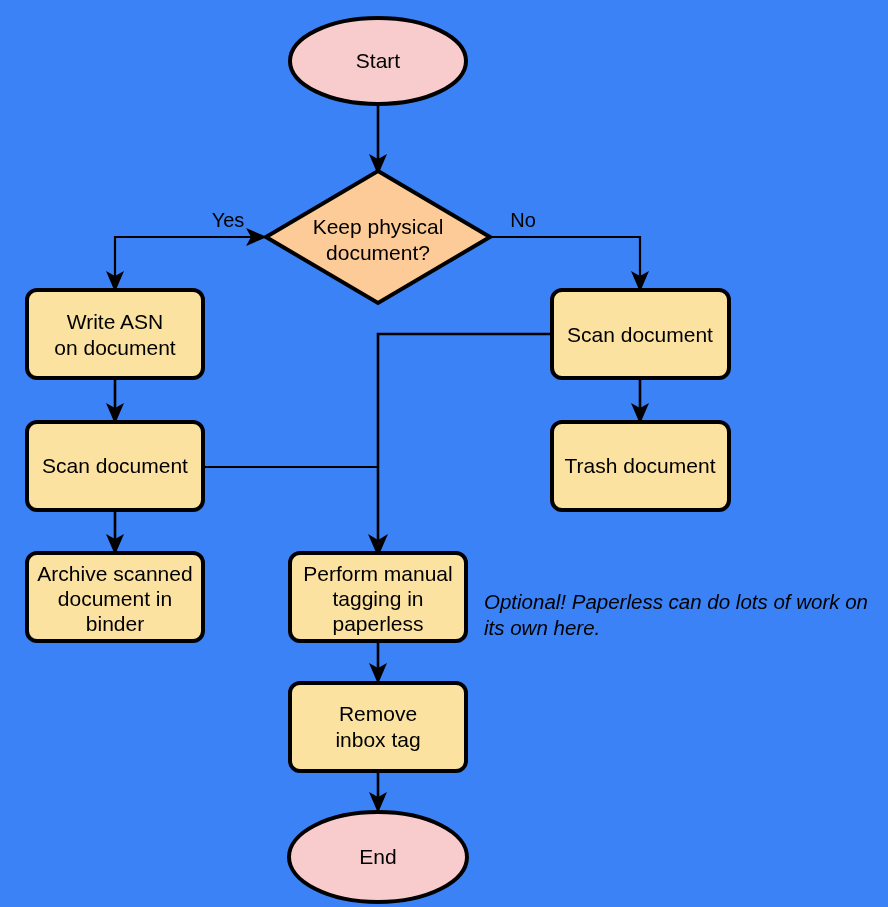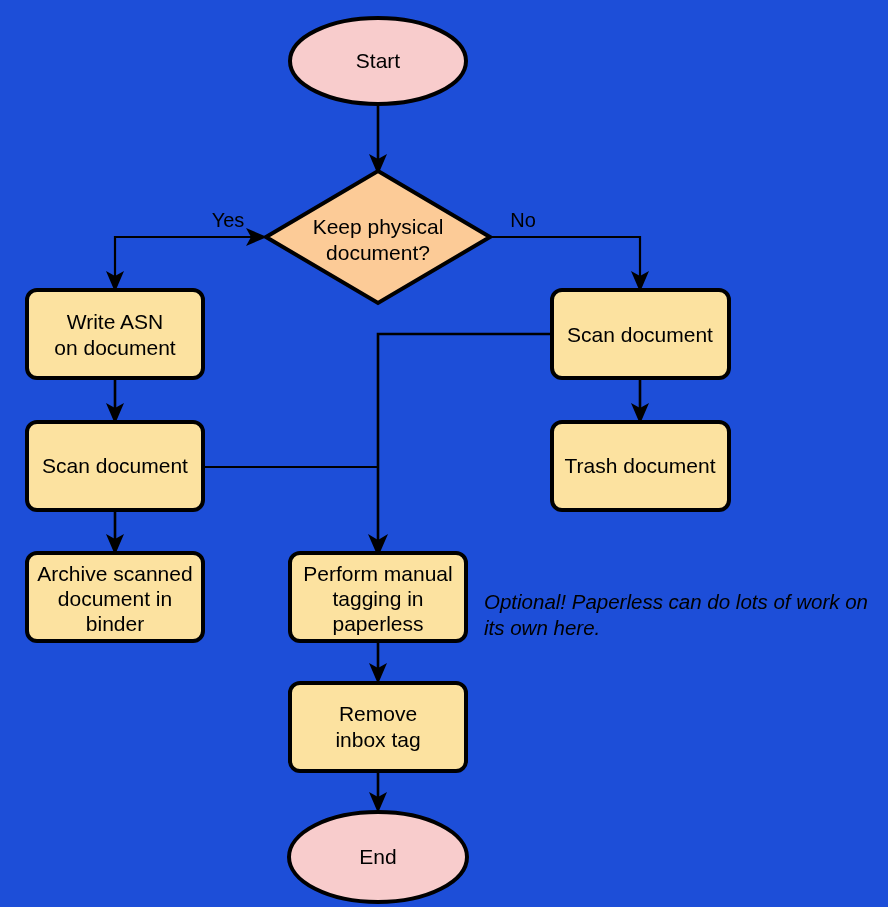--- a/index.html
+++ b/index.html
@@ -10,21 +10,21 @@
   body {
     width: 888px;
     height: 907px;
     font-family: "Liberation Sans", sans-serif;
     overflow: hidden;
   }
   #flowchart-root {
     position: relative;
     width: 888px;
     height: 907px;
-    background: #1d4ed8;
+    background: #3b82f6;
   }
   svg.flow-svg {
     display: block;
     width: 888px;
     height: 907px;
   }
   .node-shape {
     stroke: #000000;
     stroke-width: 4;
   }

